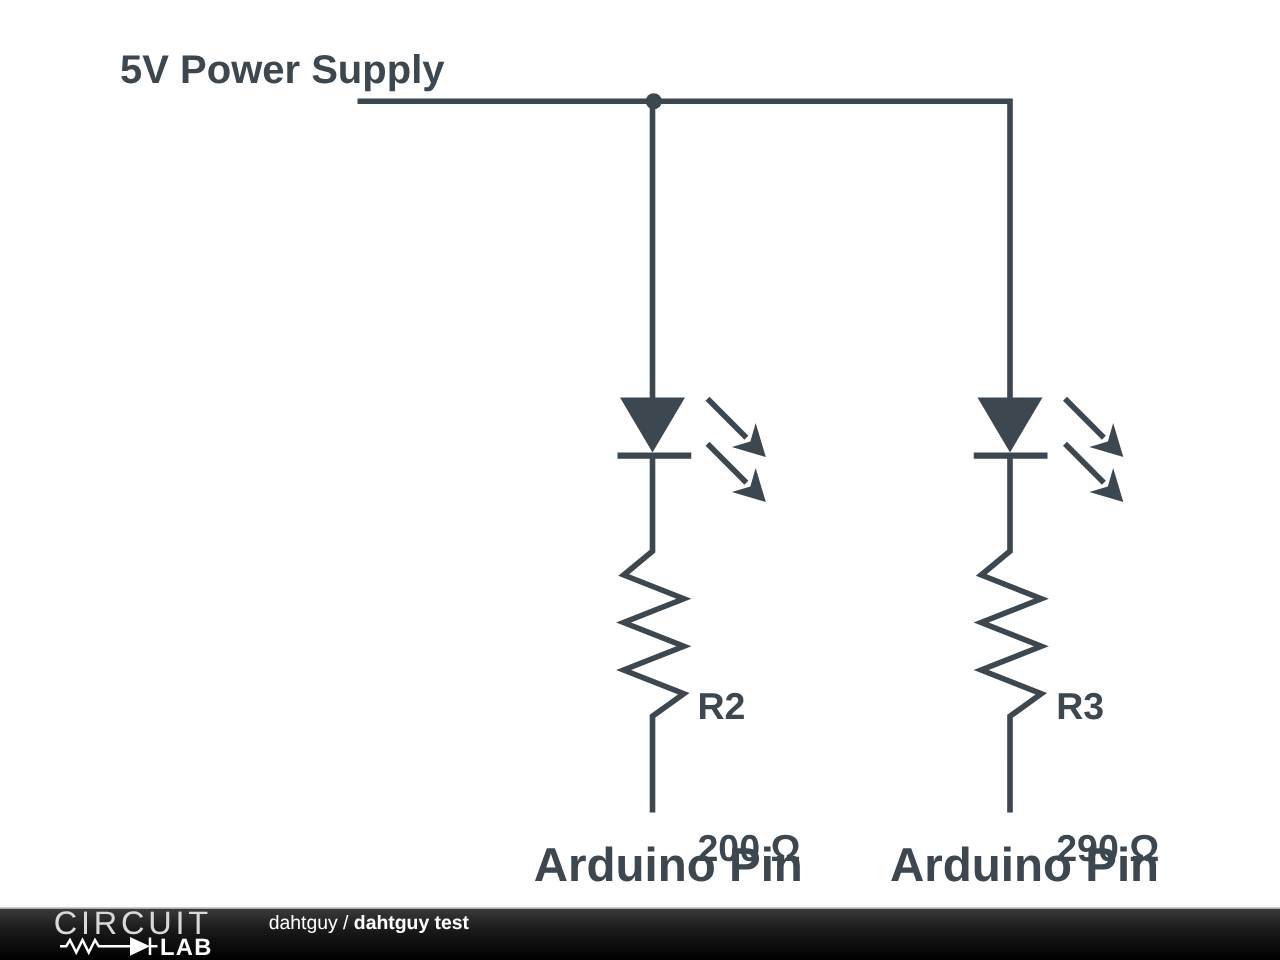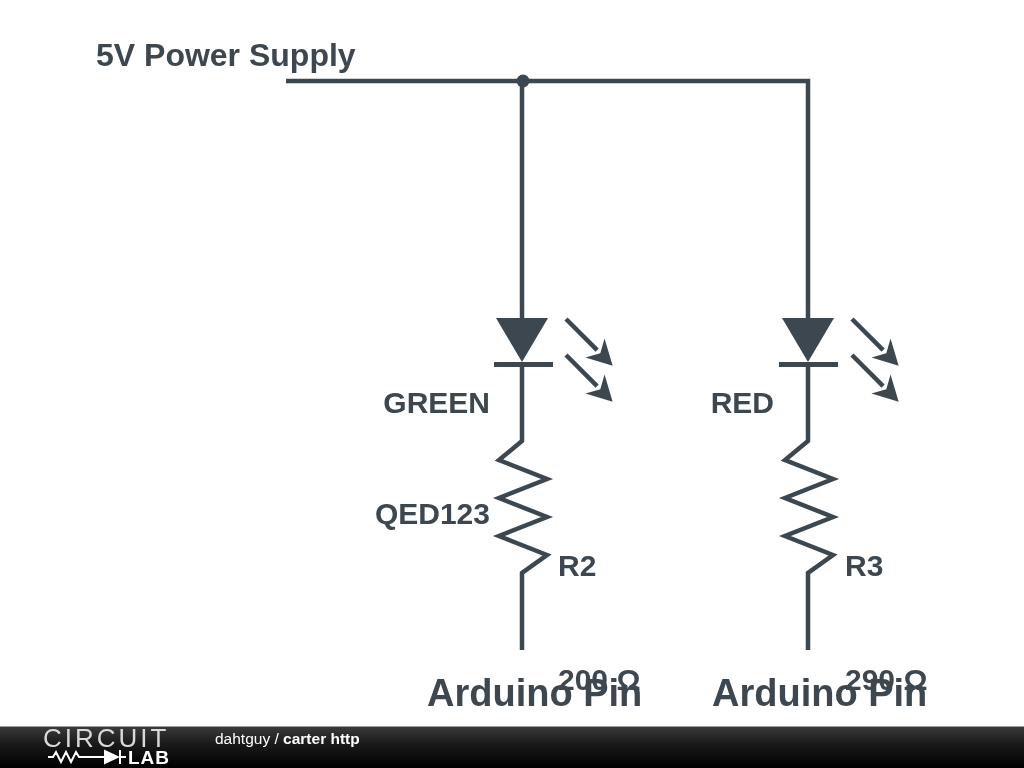--- a/index.html
+++ b/index.html
@@ -81,27 +81,22 @@
       </g>
       <g transform="translate(852,355) rotate(45)">
         <line x1="0" y1="0" x2="44" y2="0" stroke-width="4.5"></line>
         <path d="M66,0 L41,13.5 L48.5,0 L41,-13.5 Z" stroke="none"></path>
       </g>
     </g>
   </svg>
 
   <div class="schematic-text title-label">5V Power Supply</div>
 
-  <div class="schematic-text led-label led-label-left">
-    <div>GREEN</div>
-    <div>QED123</div>
-  </div>
 
   <div class="schematic-text led-label led-label-right">
-    <div>RED</div>
   </div>
 
   <div class="schematic-text res-label res-label-left">
     <div>R2</div>
     <div>200 Ω</div>
   </div>
 
   <div class="schematic-text res-label res-label-right">
     <div>R3</div>
     <div>290 Ω</div>
@@ -115,17 +110,17 @@
       <text x="7" y="20" font-size="26" letter-spacing="3" fill="#d9d9d9" font-family="Liberation Sans, sans-serif">CIRCUIT</text>
       <g stroke="#ffffff" stroke-width="2" fill="none">
         <polyline points="12,30 17,30 20,25 25,35 30,25 35,35 40,25 43,30 68,30"></polyline>
         <line x1="84" y1="23" x2="84" y2="37"></line>
         <line x1="84" y1="30" x2="90" y2="30"></line>
       </g>
       <polygon points="68,22.5 68,37.5 84,30" fill="#ffffff"></polygon>
       <text x="92" y="37" font-size="19" font-weight="bold" letter-spacing="1" fill="#ffffff" font-family="Liberation Sans, sans-serif">LAB</text>
     </svg>
     <div class="credits">
-      <div><span class="author">dahtguy</span><span> / </span><span class="proj">carter http</span></div>
+      <div><span class="author">dahtguy</span><span> / </span><span class="proj">dahtguy test</span></div>
     </div>
   </div>
 
 </div>
 
 </body></html>

